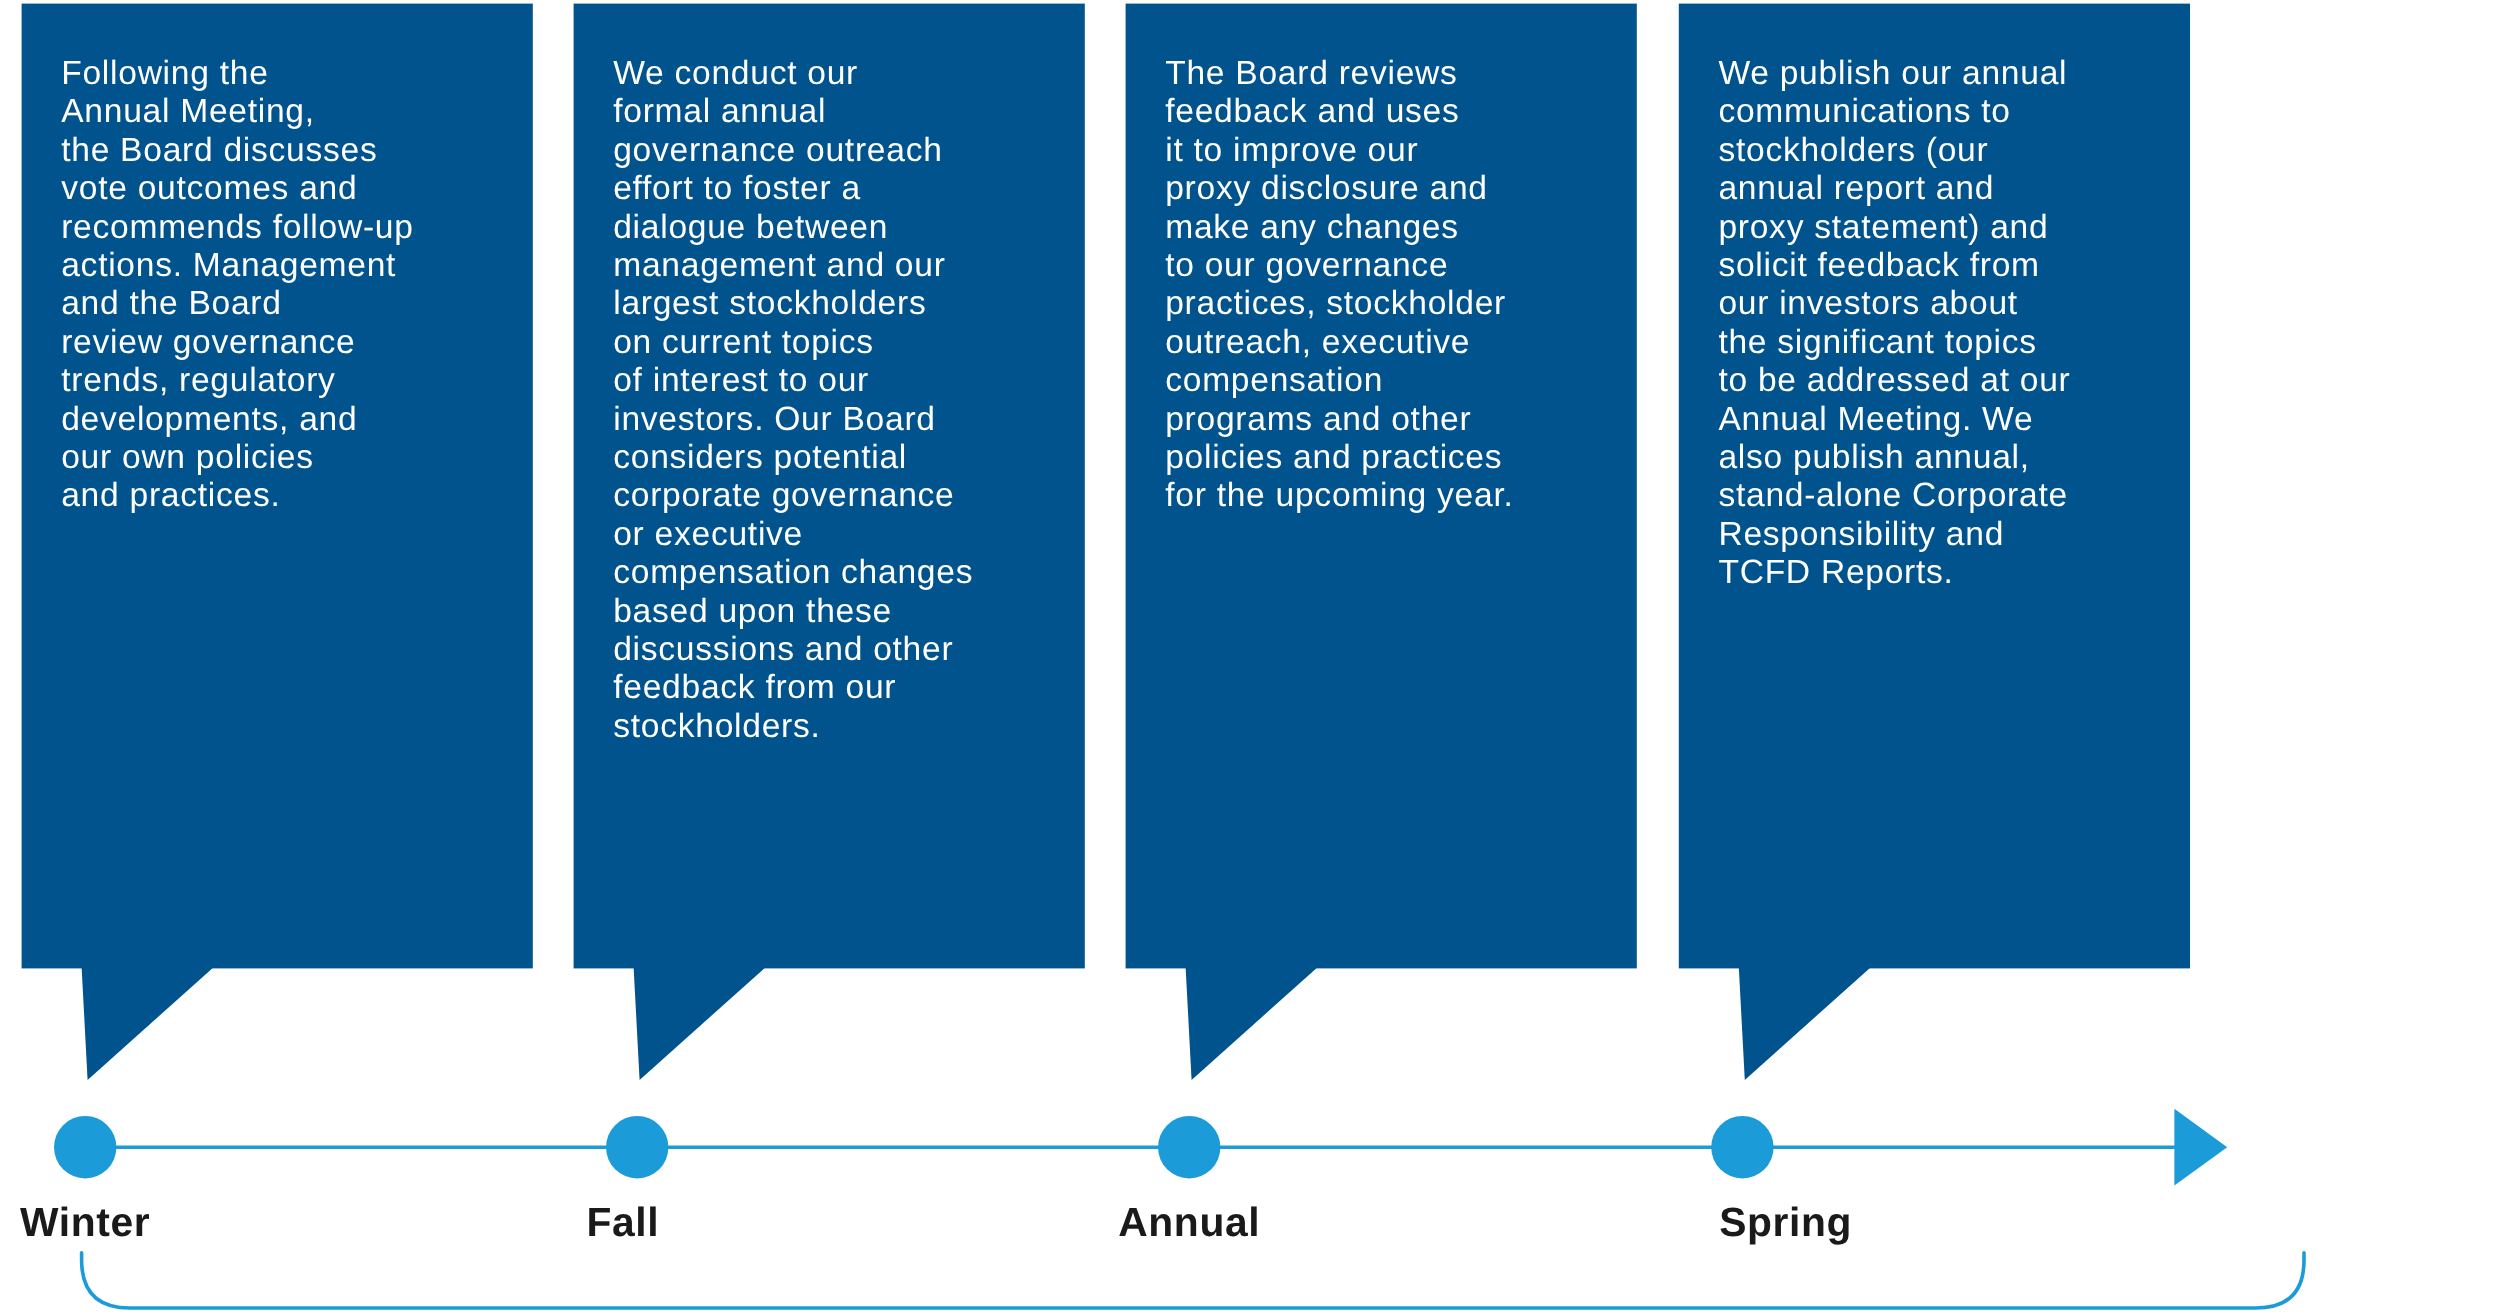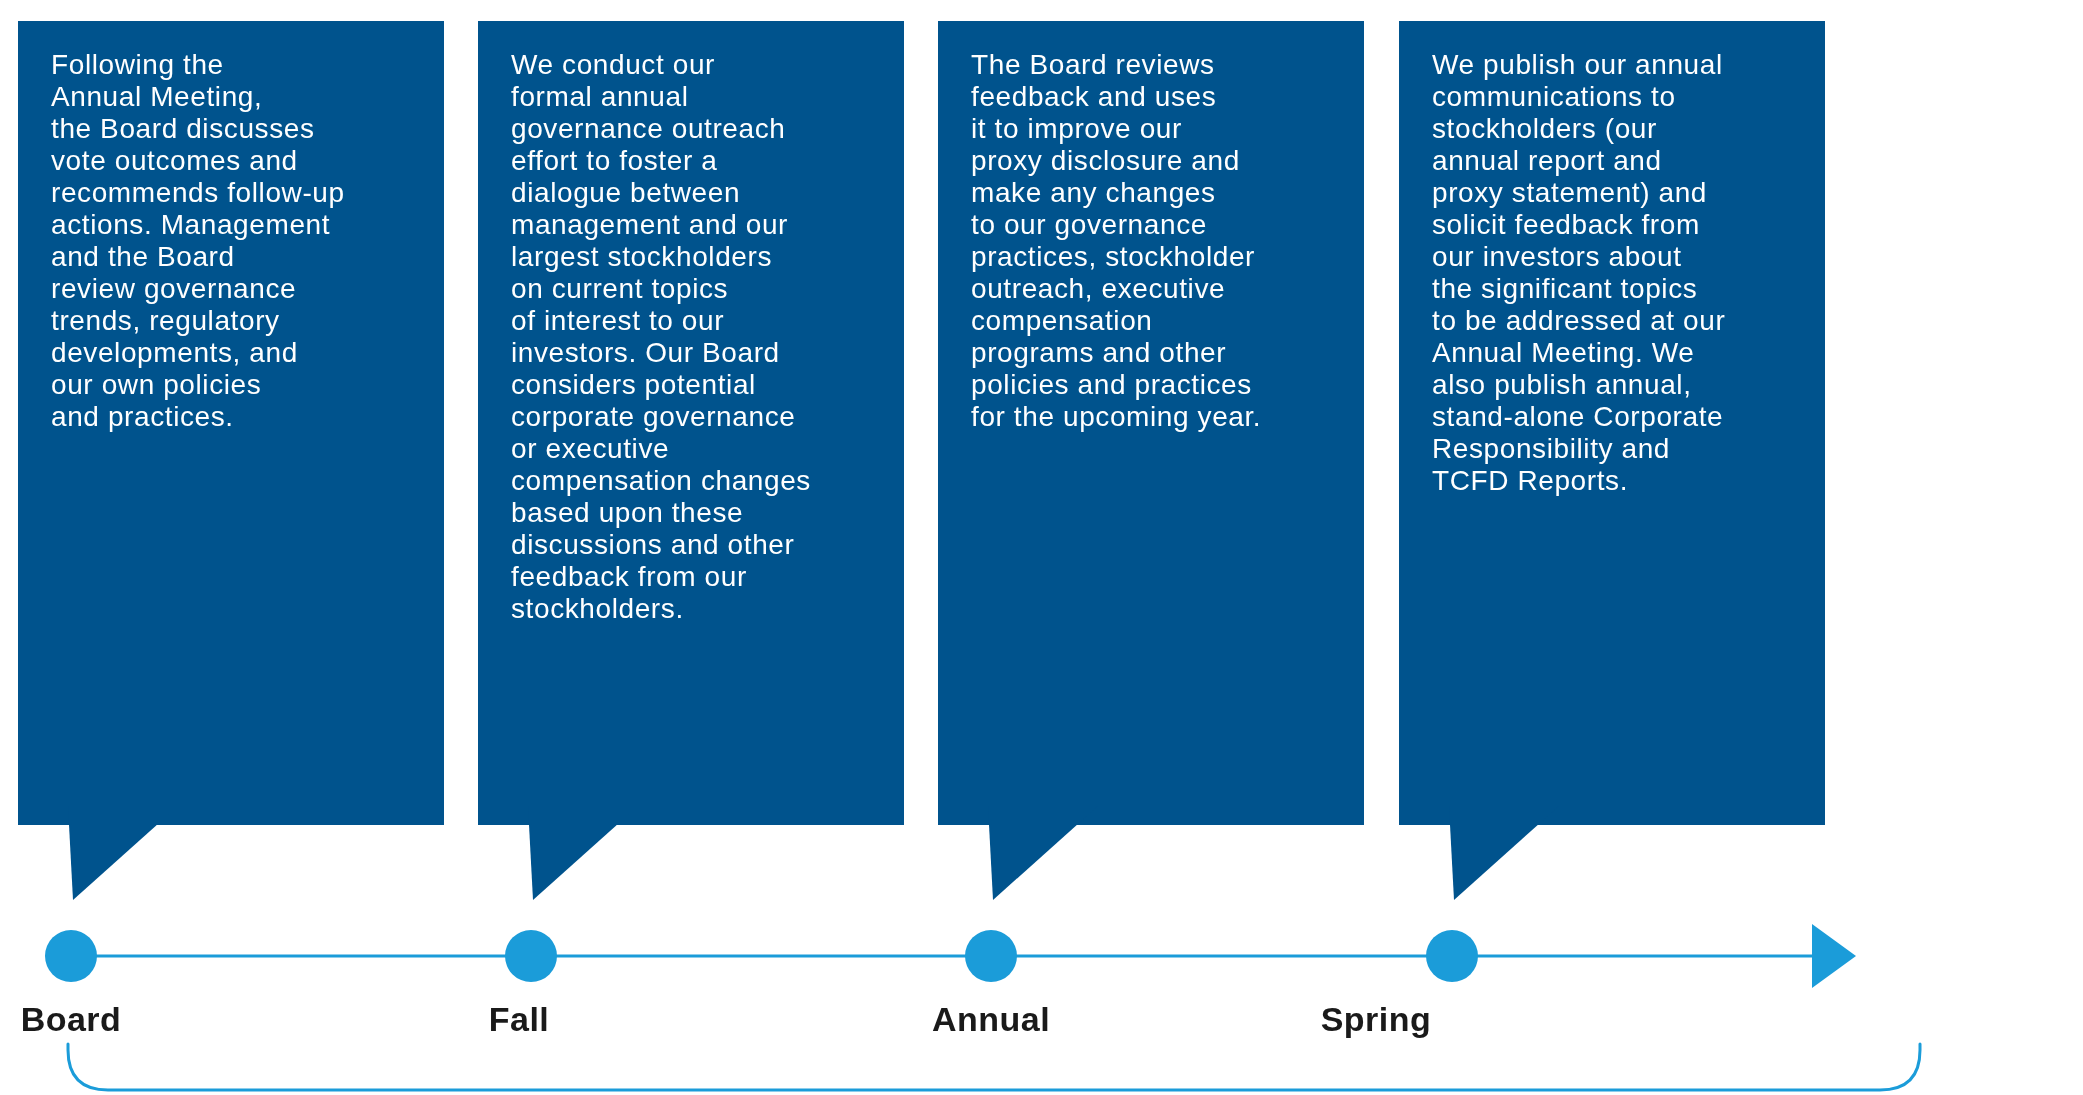--- a/index.html
+++ b/index.html
@@ -5,25 +5,25 @@
   html,body{margin:0;padding:0;background:#ffffff;}
   .canvas{
     position:relative;
     width:2083px;height:1095px;
     background:#ffffff;
     overflow:hidden;
     font-family:"Liberation Sans", sans-serif;
   }
   .bubble{
     position:absolute;
-    top:21px;
+    top:3px;
     width:426px;height:804px;
     background:#00538D;
     box-sizing:border-box;
-    padding:28px 20px 0 33px;
+    padding:42px 20px 0 33px;
   }
   .bubble p{
     margin:0;
     color:#ffffff;
     font-size:28px;
     line-height:32px;
     letter-spacing:0.6px;
     white-space:pre-line;
   }
   .overlay{
@@ -133,19 +133,19 @@
     <circle cx="71" cy="956" r="26" fill="#1B9CD9"></circle>
     <circle cx="531" cy="956" r="26" fill="#1B9CD9"></circle>
     <circle cx="991" cy="956" r="26" fill="#1B9CD9"></circle>
     <circle cx="1452" cy="956" r="26" fill="#1B9CD9"></circle>
 
     <polygon points="1812,924 1812,988 1856,956" fill="#1B9CD9"></polygon>
 
     <path d="M 68 1044 L 68 1050 Q 68 1090 108 1090 L 1880 1090 Q 1920 1090 1920 1050 L 1920 1044" fill="none" stroke-width="3" stroke-linecap="round" stroke="#1B9CD9"></path>
   </svg>
 
-  <div class="season" style="left:71px">Board</div>
+  <div class="season" style="left:71px">Winter</div>
   <div class="season" style="left:519px">Fall</div>
   <div class="season" style="left:991px">Annual</div>
-  <div class="season" style="left:1376px">Spring</div>
+  <div class="season" style="left:1488px">Spring</div>
 
 
 </div>
 
 </body></html>

